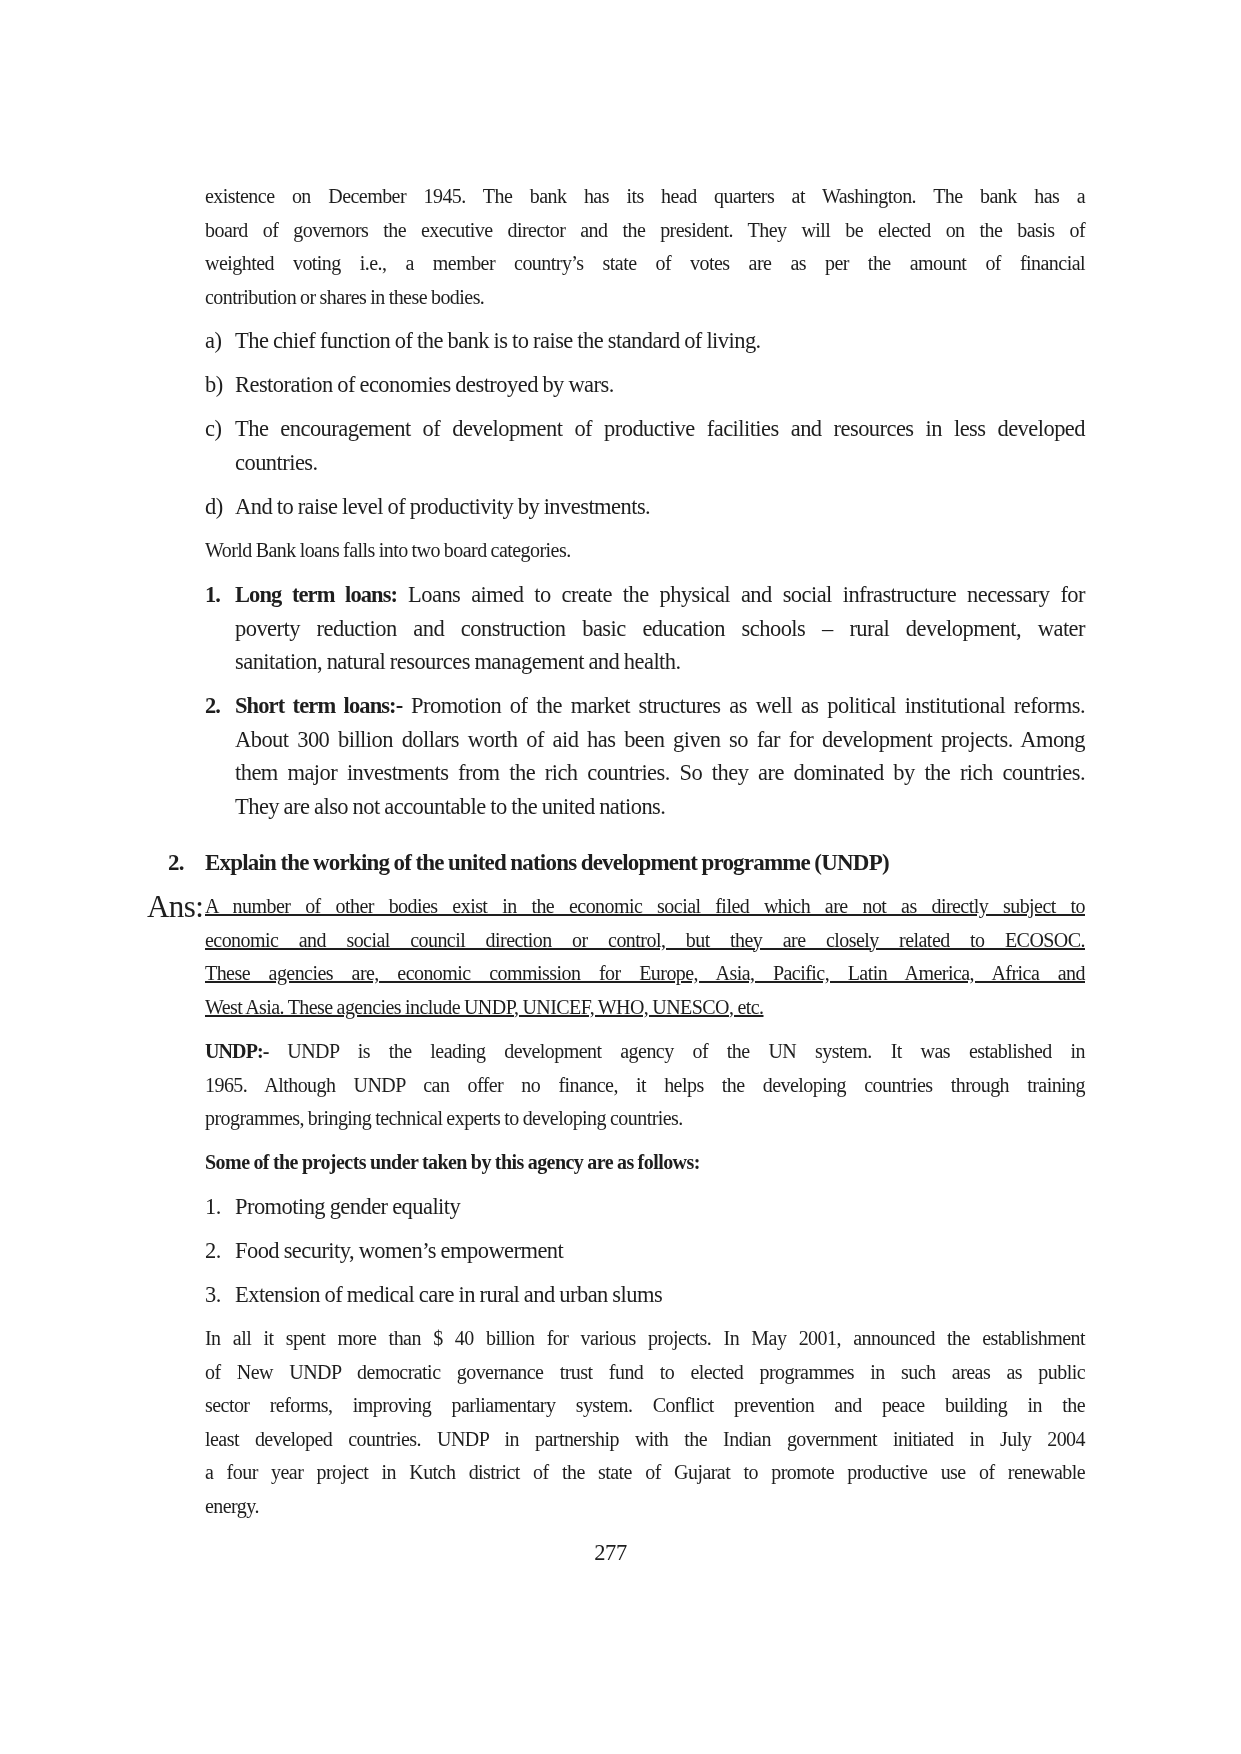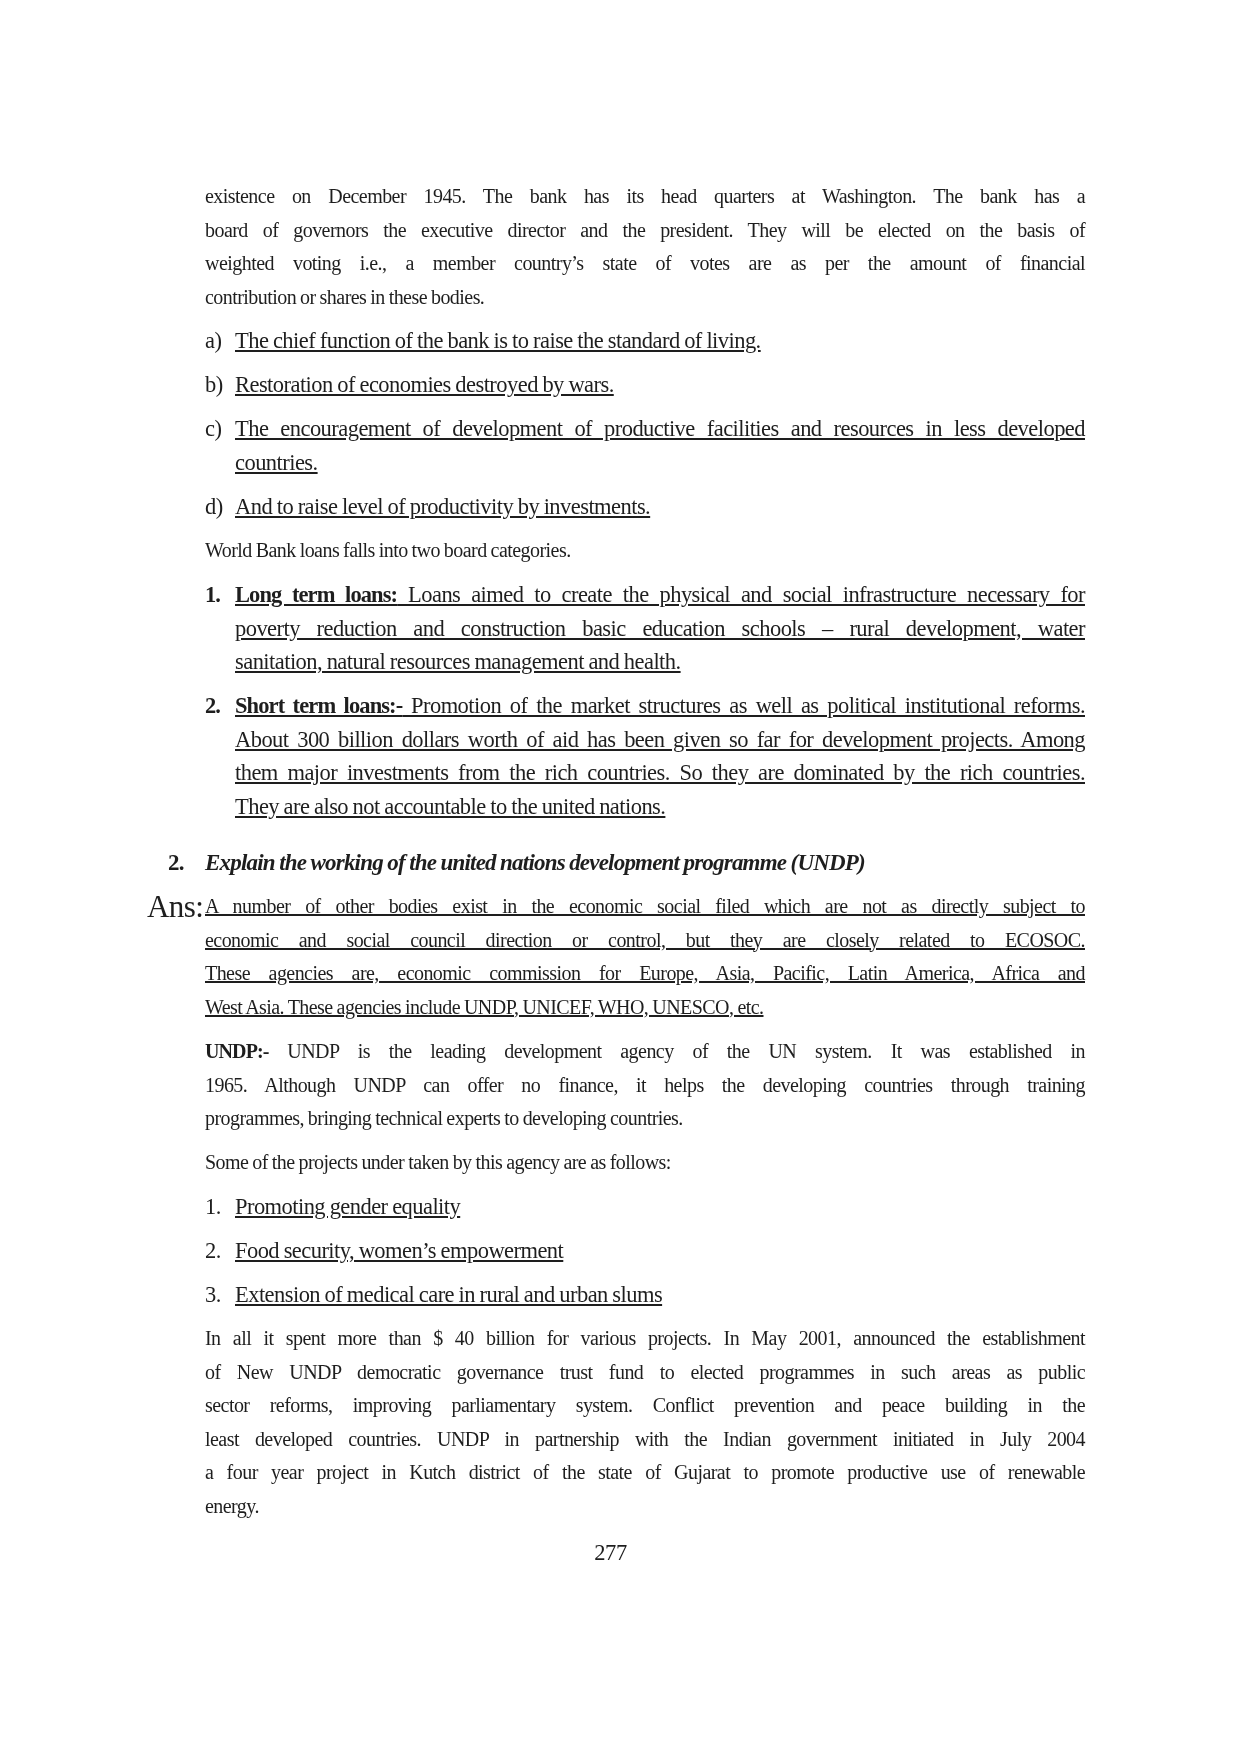--- a/index.html
+++ b/index.html
@@ -59,21 +59,20 @@
     .item .body {
       position: absolute;
       left: 30px;
       width: 850px;
     }
     .item .body .line {
       display: block;
       text-align: justify;
       text-align-last: justify;
       white-space: nowrap;
-      text-decoration: underline;
     }
     .item .body .line.last {
       text-align-last: left;
     }
     b, .bold {
       font-weight: bold;
       letter-spacing: -0.9px;
     }
     .question {
       position: absolute;
@@ -86,21 +85,20 @@
       word-spacing: -0.6px;
     }
     .question .q-num {
       position: absolute;
       left: 0;
     }
     .question .q-text {
       position: absolute;
       left: 37px;
       white-space: nowrap;
-      font-style: italic;
     }
     .ans-label {
       position: absolute;
       left: 147px;
       top: 890px;
       font-size: 31px;
       line-height: 33.5px;
       letter-spacing: -0.6px;
     }
     .page-number {
@@ -190,21 +188,21 @@
     <span class="line">These agencies are, economic commission for Europe, Asia, Pacific, Latin America, Africa and</span>
     <span class="line last">West Asia. These agencies include UNDP, UNICEF, WHO, UNESCO, etc.</span>
   </p>
 
   <p class="para" style="top:1035px;">
     <span class="line"><b>UNDP:-</b><span> UNDP is the leading development agency of the UN system. It was established in</span></span>
     <span class="line">1965. Although UNDP can offer no finance, it helps the developing countries through training</span>
     <span class="line last">programmes, bringing technical experts to developing countries.</span>
   </p>
 
-  <p class="para" style="top:1146px;">
+  <p class="para" style="top:1146px;font-weight:bold;">
     <span class="line last">Some of the projects under taken by this agency are as follows:</span>
   </p>
 
   <div class="item" style="top:1190px;">
     <span class="marker">1.</span>
     <div class="body">
       <span class="line last">Promoting gender equality</span>
     </div>
   </div>
 

